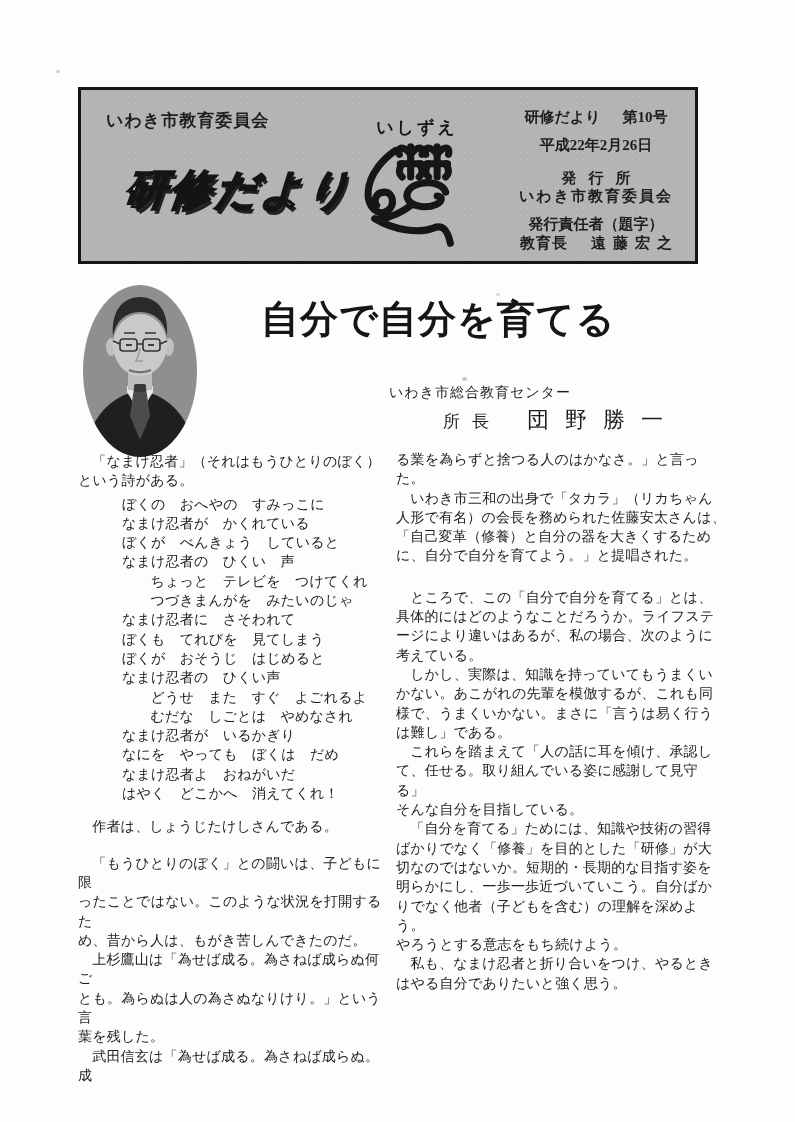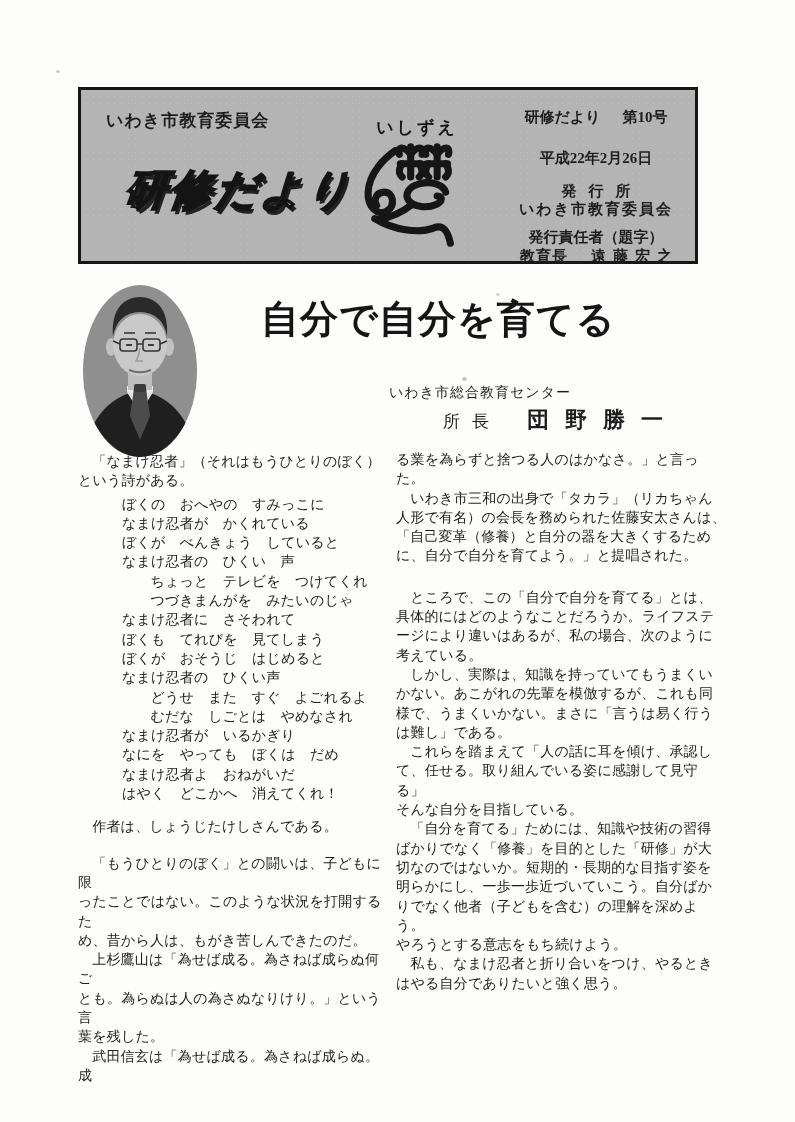--- a/index.html
+++ b/index.html
@@ -41,37 +41,37 @@
     font-family:"DejaVu Sans","Liberation Sans",sans-serif;
     font-weight:bold;font-size:17px;letter-spacing:3px;color:#141414;
     margin-left:26px;white-space:nowrap;
   }
   .seal-svg{display:block;margin:4px 0 0 4px;}
   .pub-info{position:absolute;left:423px;top:16px;width:184px;text-align:center;
     font-size:15px;font-weight:bold;line-height:17px;white-space:nowrap;}
   .pub-info .row{display:block;}
   .pi-issue{margin-top:3px;}
   .pi-issue .gap{display:inline-block;width:22px;}
-  .pi-date{margin-top:24px;}
+  .pi-date{margin-top:11px;}
   .pi-publabel{margin-top:16px;letter-spacing:12px;margin-right:-12px;}
   .pi-publisher{margin-top:1px;letter-spacing:2px;}
   .pi-editlabel{margin-top:11px;}
   .pi-editor{margin-top:2px;}
   .pi-editor .role{letter-spacing:1px;margin-right:23px;}
   .pi-editor .name{letter-spacing:7px;margin-right:-7px;}
   
   .photo{position:absolute;left:82px;top:284px;width:116px;height:174px;}
   .article-title{
     position:absolute;left:261px;top:294px;
     font-size:38px;font-weight:bold;letter-spacing:1px;white-space:nowrap;color:#151515;
   }
   .affiliation{position:absolute;left:389px;top:384px;font-size:14px;letter-spacing:1px;white-space:nowrap;}
   .author-row{position:absolute;left:443px;top:405px;white-space:nowrap;}
   .author-role{font-size:17px;letter-spacing:12px;vertical-align:baseline;}
-  .author-name{font-size:22px;font-weight:bold;letter-spacing:16px;margin-left:26px;vertical-align:baseline;}
+  .author-name{font-size:22px;font-weight:normal;letter-spacing:16px;margin-left:26px;vertical-align:baseline;}
   
   .col{position:absolute;font-size:14px;line-height:19.3px;letter-spacing:0.2px;}
   .col-left{left:78px;top:452px;width:314px;}
   .col-right{left:396px;top:450px;width:330px;}
   .lines{white-space:pre-line;}
   .poem{margin-left:44px;margin-top:4px;}
   .author-note{margin-top:14px;}
   .mt17{margin-top:17px;}
   .mt22{margin-top:22px;}
   .mt0{margin-top:0;}

